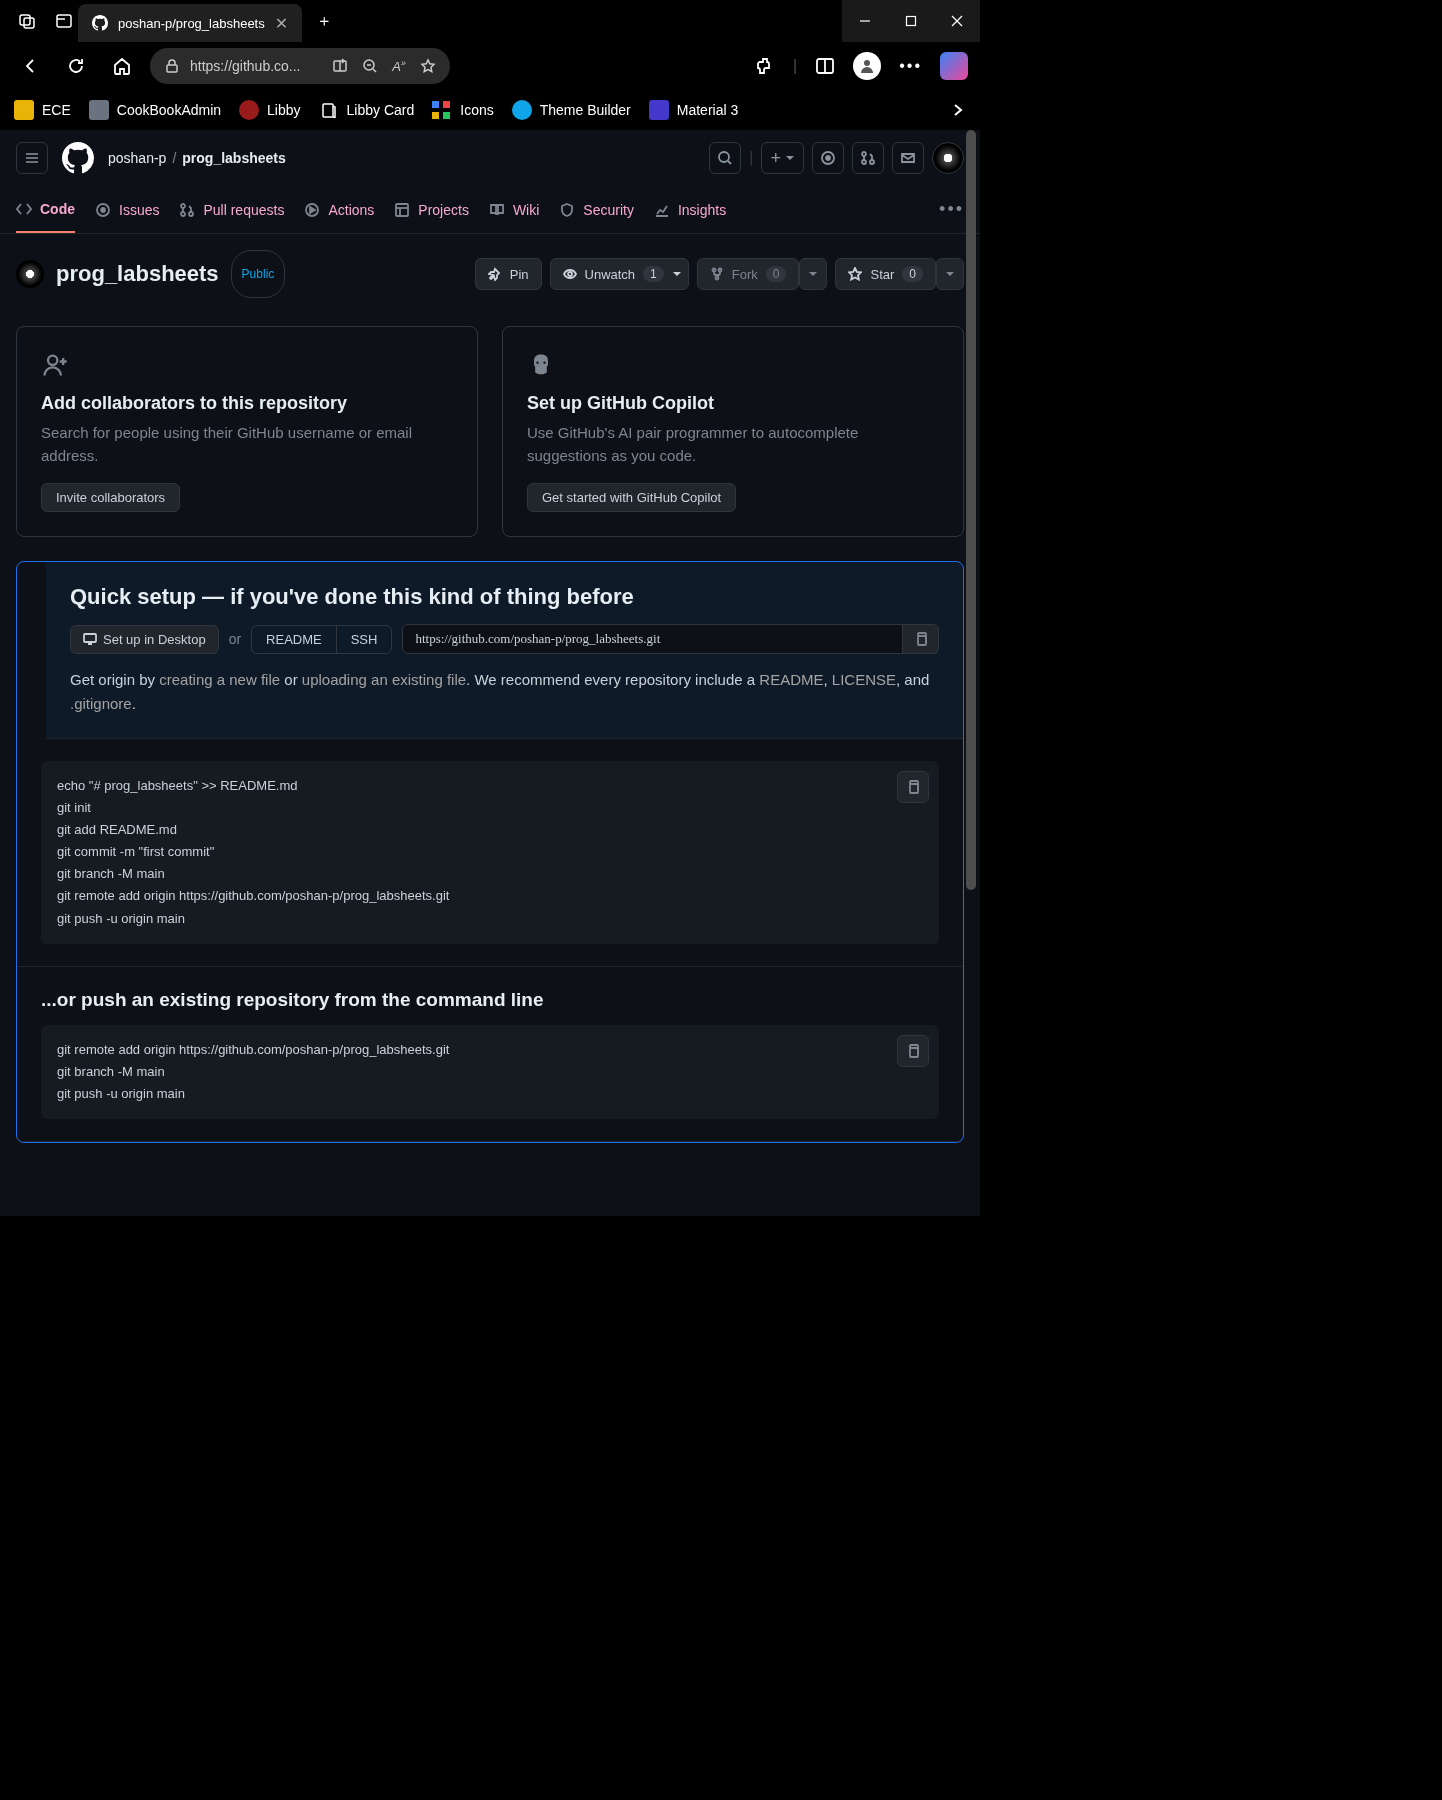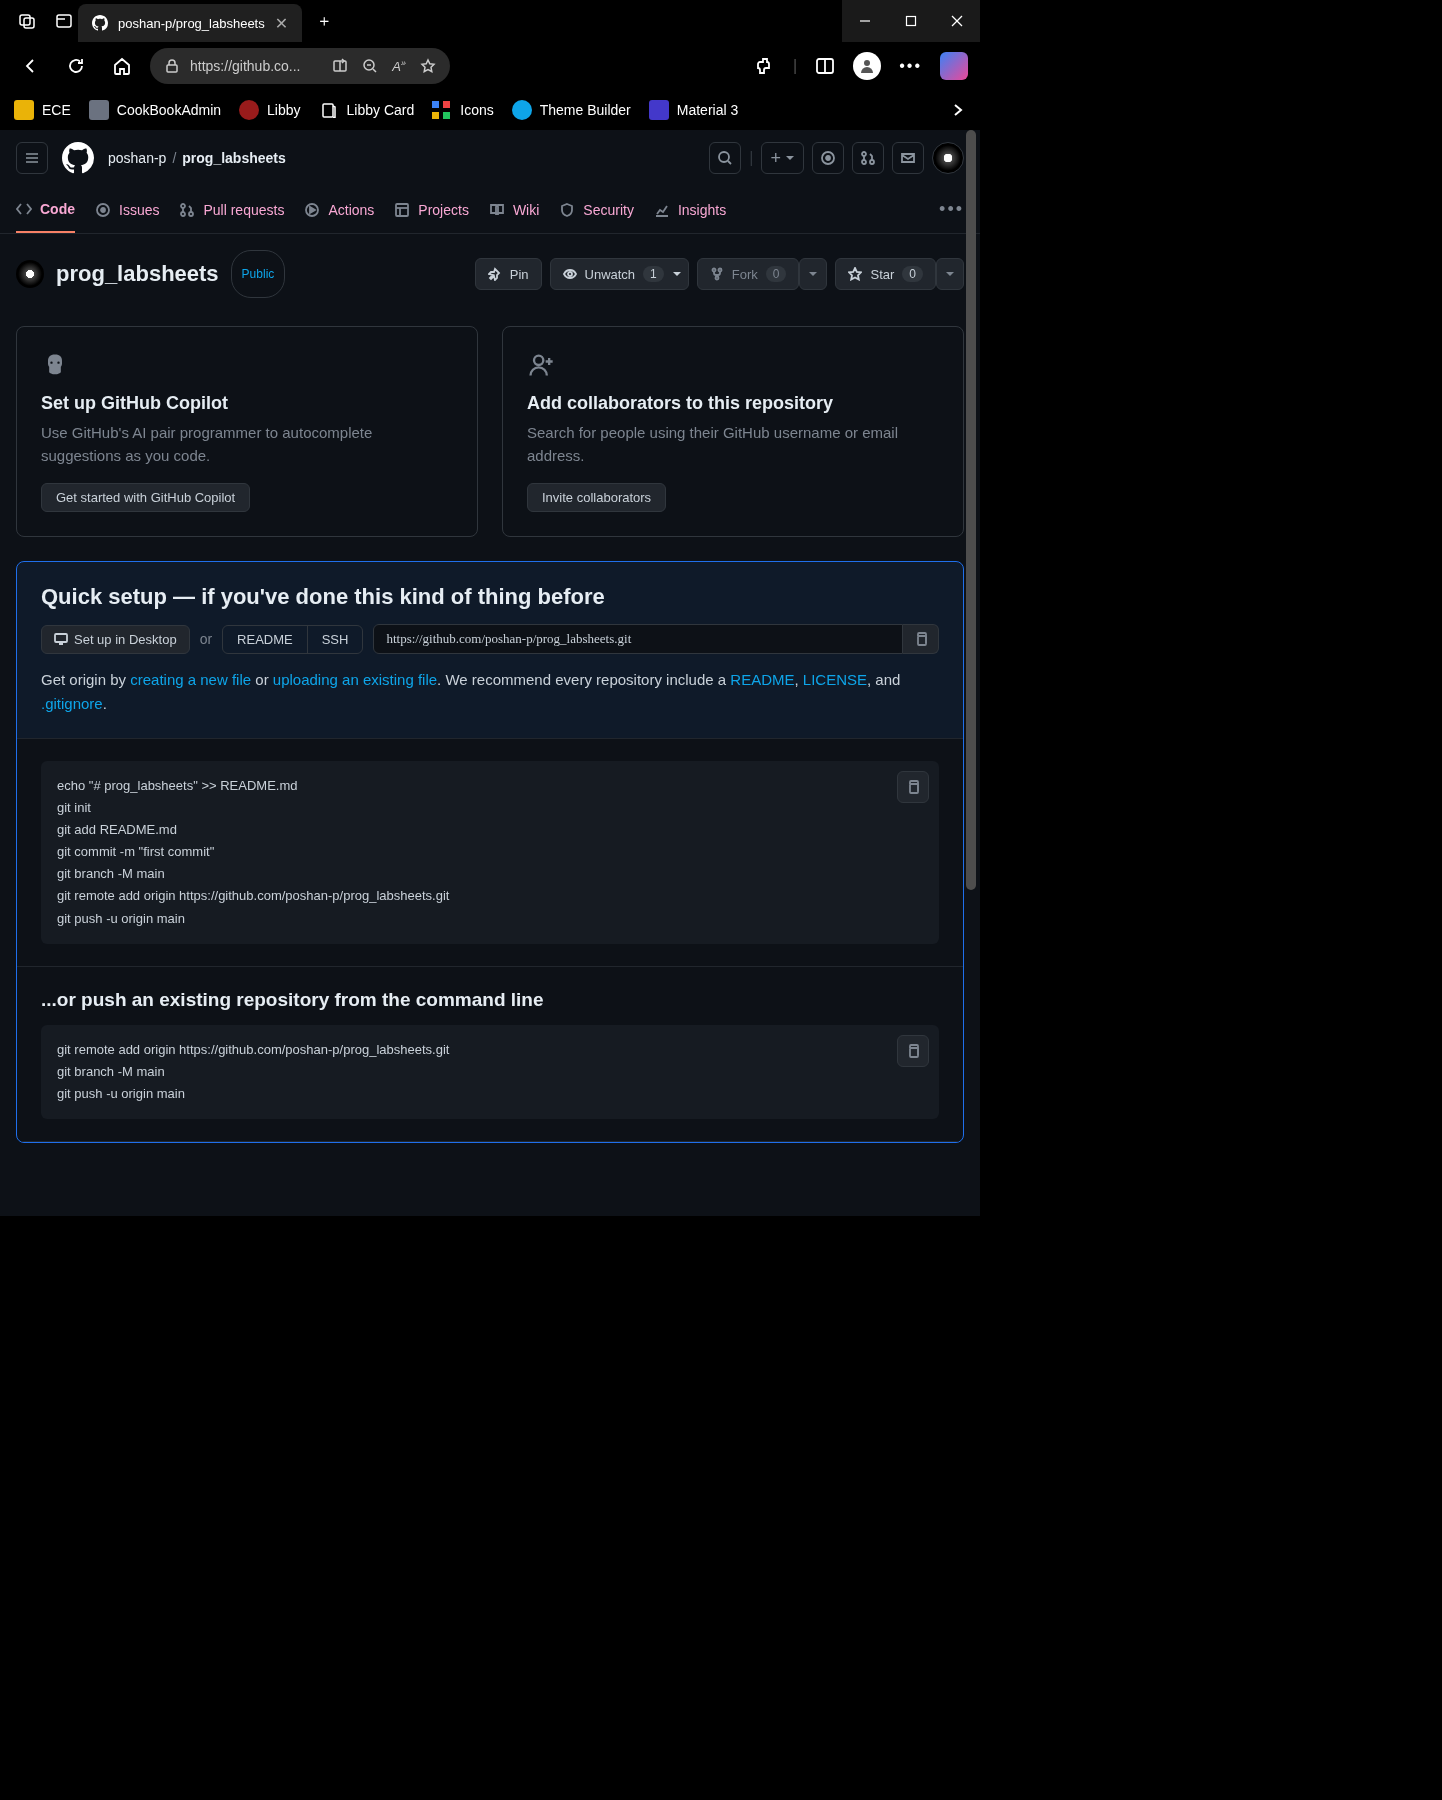--- a/index.html
+++ b/index.html
@@ -53,33 +53,33 @@
 .repo-btn.split { padding-right: 6px; }
 .repo-btn-caret { background: #21262d; border: 1px solid #30363d; border-radius: 6px; height: 32px; width: 28px; display: flex; align-items: center; justify-content: center; color: #7d8590; }
 .content { padding: 0 16px; }
 .cards { display: flex; gap: 24px; margin-top: 12px; }
 .card { flex: 1; border: 1px solid #30363d; border-radius: 8px; padding: 24px; }
 .card-icon { color: #7d8590; margin-bottom: 14px; }
 .card h3 { font-size: 18px; font-weight: 600; margin-bottom: 8px; }
 .card p { color: #7d8590; font-size: 15px; line-height: 1.5; margin-bottom: 16px; }
 .card-btn { background: #21262d; border: 1px solid #30363d; border-radius: 6px; padding: 6px 14px; font-size: 13px; color: #c9d1d9; display: inline-block; }
 .quick-setup { border: 1px solid #1f6feb; border-radius: 8px; margin-top: 24px; overflow: hidden; }
-.qs-top { padding: 22px 24px; border-bottom: 1px solid #21262d; background: rgba(56,139,253,0.08); }
+.qs-top { padding: 22px 24px; border-bottom: 1px solid #21262d; background: rgba(56,139,253,0.08); margin-left: 29px; }
 .qs-top h2 { font-size: 22px; font-weight: 600; margin-bottom: 14px; }
 .qs-controls { display: flex; align-items: center; gap: 10px; margin-bottom: 14px; }
 .qs-btn { background: #21262d; border: 1px solid #30363d; border-radius: 6px; padding: 6px 12px; font-size: 13px; color: #c9d1d9; display: flex; align-items: center; gap: 6px; }
 .qs-or { color: #7d8590; font-size: 14px; }
 .proto-group { display: flex; border: 1px solid #30363d; border-radius: 6px; overflow: hidden; }
 .proto-btn { padding: 6px 14px; font-size: 13px; color: #c9d1d9; border-right: 1px solid #30363d; }
 .proto-btn:last-child { border-right: none; }
 .url-input { flex: 1; background: #0d1117; border: 1px solid #30363d; border-radius: 6px 0 0 6px; padding: 6px 12px; font-family: Liberation Serif, serif; font-size: 13px; color: #c9d1d9; }
 .copy-btn { background: #21262d; border: 1px solid #30363d; border-left: none; border-radius: 0 6px 6px 0; width: 36px; display: flex; align-items: center; justify-content: center; color: #7d8590; }
 .url-group { display: flex; flex: 1; }
 .qs-text { font-size: 15px; color: #c9d1d9; line-height: 1.6; }
-.qs-text a { color: #0ea5e9; }
+.qs-text a { color: #a3a3a3; }
 .section { padding: 22px 24px; border-bottom: 1px solid #21262d; }
 .section h3 { font-size: 19px; font-weight: 600; margin-bottom: 14px; }
 .code-block { background: #161b22; border-radius: 6px; padding: 14px 16px; font-family: ui-monospace, "SF Mono", monospace; font-size: 13px; color: #c9d1d9; line-height: 1.7; white-space: pre; position: relative; }
 .code-copy { position: absolute; top: 10px; right: 10px; background: #21262d; border: 1px solid #30363d; border-radius: 6px; width: 32px; height: 32px; display: flex; align-items: center; justify-content: center; color: #7d8590; }
 .scrollbar { position: absolute; right: 2px; top: 0; width: 12px; height: 100%; }
 .scrollbar-thumb { width: 10px; background: #4d4d4d; border-radius: 5px; position: absolute; }
 svg { display: block; }
 </style>
 </head>
 <body>
@@ -401,38 +401,38 @@
             </svg>
           </div>
         </div>
     </div>
   </div>
 
   <div class="content">
     <div class="cards">
       <div class="card">
         <div class="card-icon">
+            <svg width="28" height="28" fill="none" stroke="currentColor" stroke-width="2" viewBox="0 0 24 24">
+              <circle cx="10" cy="8" r="4"></circle>
+              <path d="M3 21a7 7 0 0114 0M19 6v6M16 9h6"></path>
+            </svg>
+          </div>
+        <h3>Add collaborators to this repository</h3>
+        <p>Search for people using their GitHub username or email address.</p>
+        <div class="card-btn">Invite collaborators</div>
+      </div>
+      <div class="card">
+        <div class="card-icon">
             <svg width="28" height="28" fill="currentColor" viewBox="0 0 24 24">
               <path d="M12 3c-2 0-4 .5-5 2-1 1.5-1 3-1 4v2c0 1 .5 2 1 2.5V18c0 1 3 2 5 2s5-1 5-2v-4.5c.5-.5 1-1.5 1-2.5V9c0-1 0-2.5-1-4-1-1.5-3-2-5-2zm-3 8a1 1 0 110-2 1 1 0 010 2zm6 0a1 1 0 110-2 1 1 0 010 2z"></path>
             </svg>
           </div>
         <h3>Set up GitHub Copilot</h3>
         <p>Use GitHub's AI pair programmer to autocomplete suggestions as you code.</p>
         <div class="card-btn">Get started with GitHub Copilot</div>
-      </div>
-      <div class="card">
-        <div class="card-icon">
-            <svg width="28" height="28" fill="none" stroke="currentColor" stroke-width="2" viewBox="0 0 24 24">
-              <circle cx="10" cy="8" r="4"></circle>
-              <path d="M3 21a7 7 0 0114 0M19 6v6M16 9h6"></path>
-            </svg>
-          </div>
-        <h3>Add collaborators to this repository</h3>
-        <p>Search for people using their GitHub username or email address.</p>
-        <div class="card-btn">Invite collaborators</div>
       </div>
     </div>
 
     <div class="quick-setup">
       <div class="qs-top">
         <h2>Quick setup — if you've done this kind of thing before</h2>
         <div class="qs-controls">
           <div class="qs-btn">
               <svg width="14" height="14" fill="none" stroke="currentColor" stroke-width="1.8">
                 <rect x="1" y="2" width="12" height="8" rx="1"></rect>

